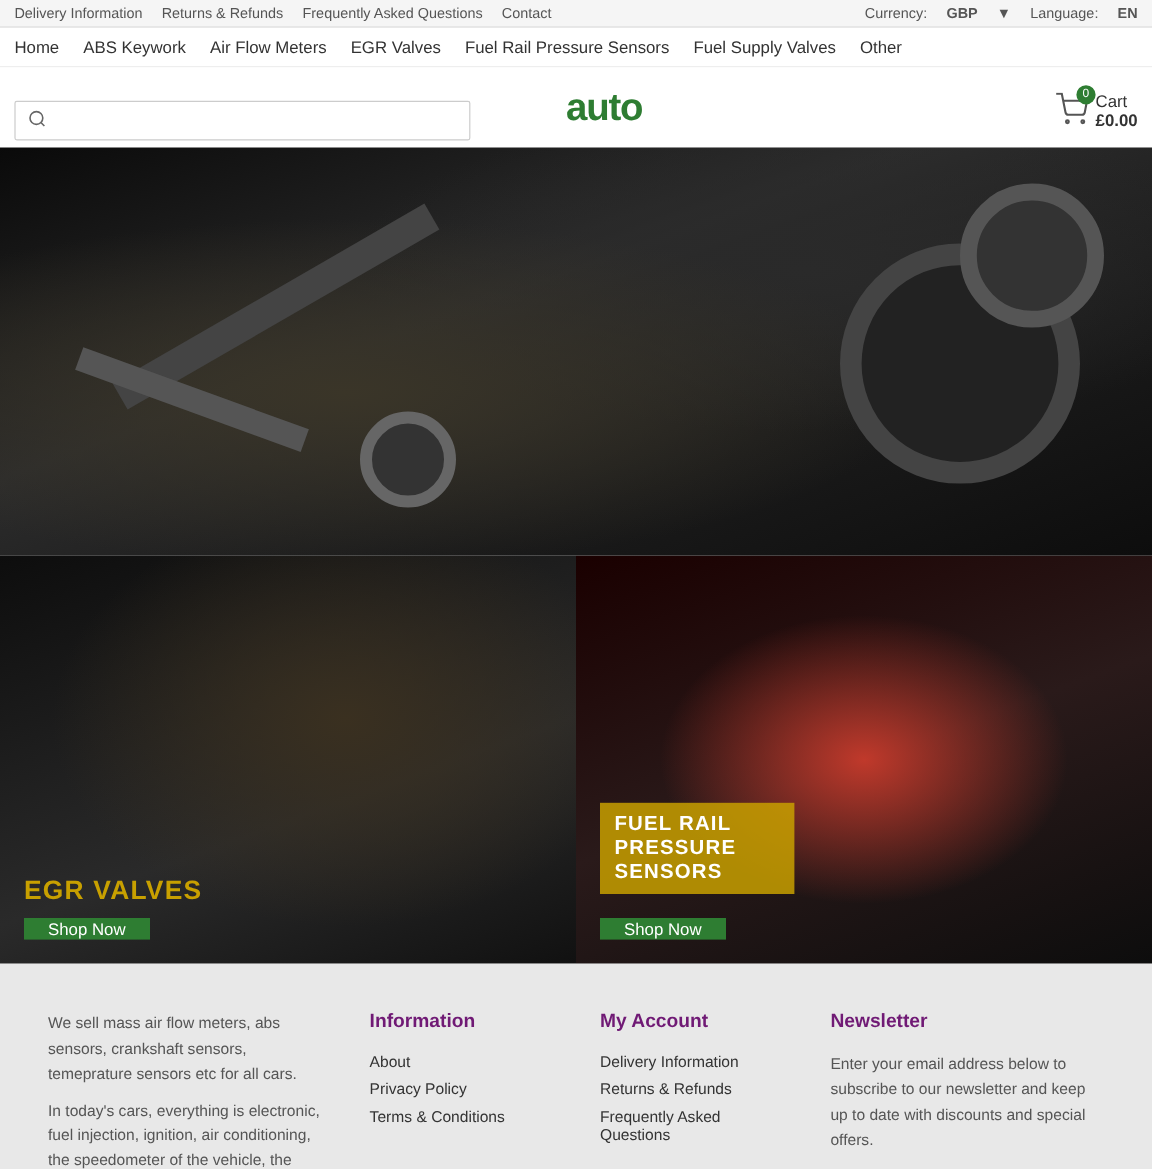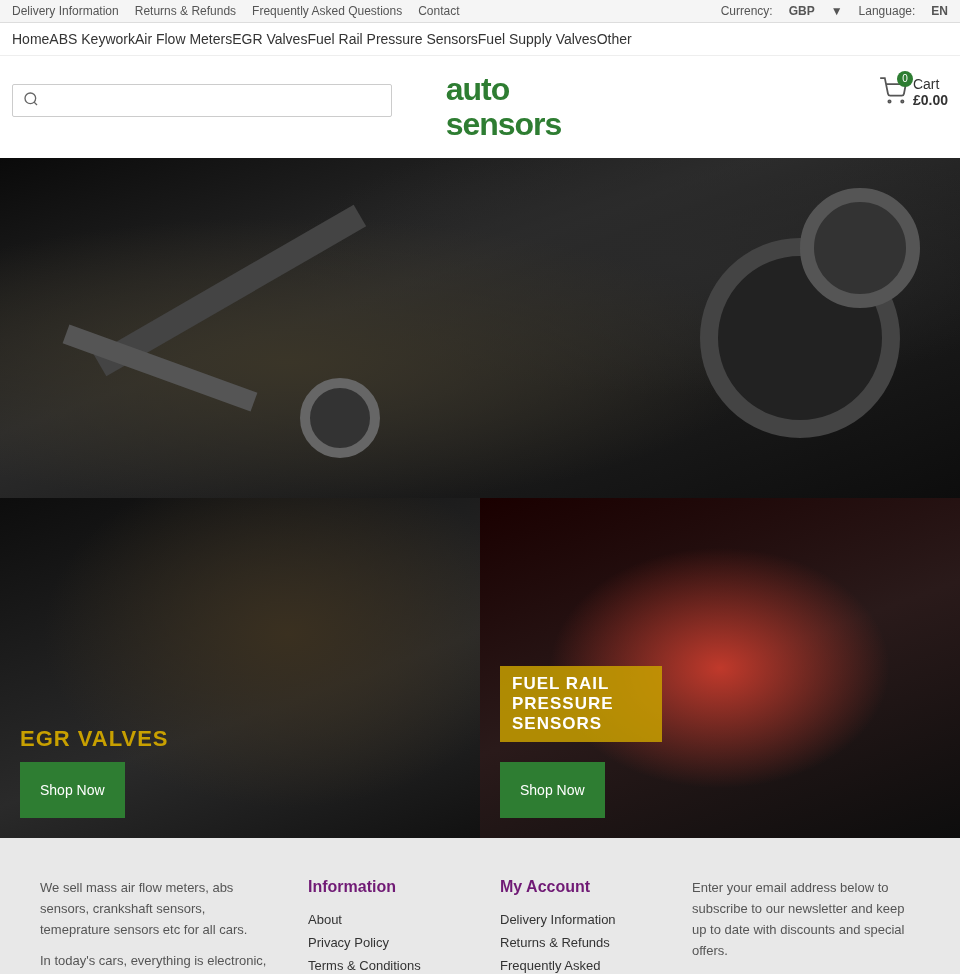--- a/index.html
+++ b/index.html
@@ -17,20 +17,21 @@
     }
     .top-bar-left { display: flex; gap: 16px; }
     .top-bar-right { display: flex; gap: 16px; align-items: center; }
     .top-bar a, .top-bar span { color: #555; text-decoration: none; cursor: pointer; }
 
     
     .main-nav {
       display: flex;
       align-items: center;
       padding: 8px 12px;
+      gap: 20px;
       border-bottom: 1px solid #eee;
     }
     .main-nav a {
       color: #333;
       text-decoration: none;
       font-size: 14px;
       font-weight: 500;
     }
 
     
@@ -38,21 +39,21 @@
       display: flex;
       flex-direction: column;
       align-items: center;
       padding: 16px 12px;
       position: relative;
     }
     .logo {
       font-size: 32px;
       font-weight: bold;
       color: #2e7d32;
-      text-align: left;
+      text-align: center;
       line-height: 1.1;
       letter-spacing: -1px;
       margin-left: 47px;
     }
     .logo span { display: block; }
 
     .search-bar {
       width: 100%;
       max-width: 500px;
       display: flex;
@@ -212,21 +213,21 @@
       text-transform: uppercase;
       background: rgba(200, 160, 0, 0.85);
       color: #fff;
       padding: 6px 12px;
       display: inline-block;
     }
     .shop-now-btn {
       background: #2e7d32;
       color: white;
       border: none;
-      padding: 20px 20px;
+      padding: 1px 20px;
       font-size: 14px;
       cursor: pointer;
       font-weight: 500;
       align-self: flex-start;
     }
 
     
     .footer-top {
       background: #e8e8e8;
       padding: 40px 40px 30px;
@@ -310,21 +311,20 @@
     <button class="search-icon-btn">
       <svg width="16" height="16" viewBox="0 0 24 24" fill="none" stroke="currentColor" stroke-width="2">
         <circle cx="11" cy="11" r="8"></circle>
           <line x1="21" y1="21" x2="16.65" y2="16.65"></line>
       </svg>
     </button>
   </div>
 
   <div class="logo">
     <span>auto</span>
-    <span>sensors</span>
   </div>
 
   <div class="cart-area">
     <div class="cart-icon-wrap">
       <div class="cart-badge">0</div>
       <svg class="cart-icon-svg" viewBox="0 0 24 24" fill="none" stroke="#555" stroke-width="1.5">
         <circle cx="9" cy="21" r="1"></circle>
           <circle cx="20" cy="21" r="1"></circle>
         <path d="M1 1h4l2.68 13.39a2 2 0 0 0 2 1.61h9.72a2 2 0 0 0 2-1.61L23 6H6"></path>
       </svg>
@@ -383,16 +383,17 @@
   </div>
 
   <div class="footer-col">
     <h3>My Account</h3>
     <a>Delivery Information</a>
     <a>Returns &amp; Refunds</a>
     <a>Frequently Asked Questions</a>
   </div>
 
   <div class="footer-col">
+    <h3>Newsletter</h3>
     <p>Enter your email address below to subscribe to our newsletter and keep up to date with discounts and special offers.</p>
 
   </div>
 </div>
 
 </body></html>

